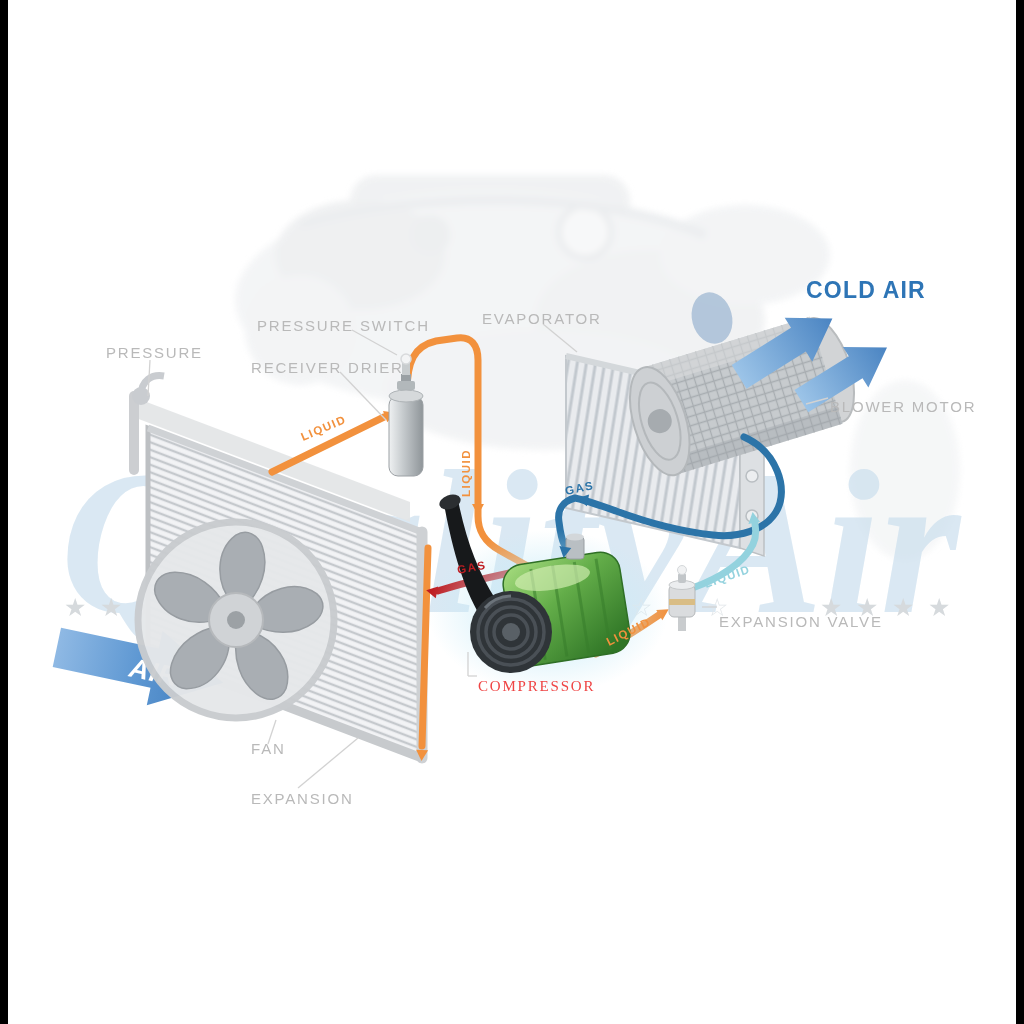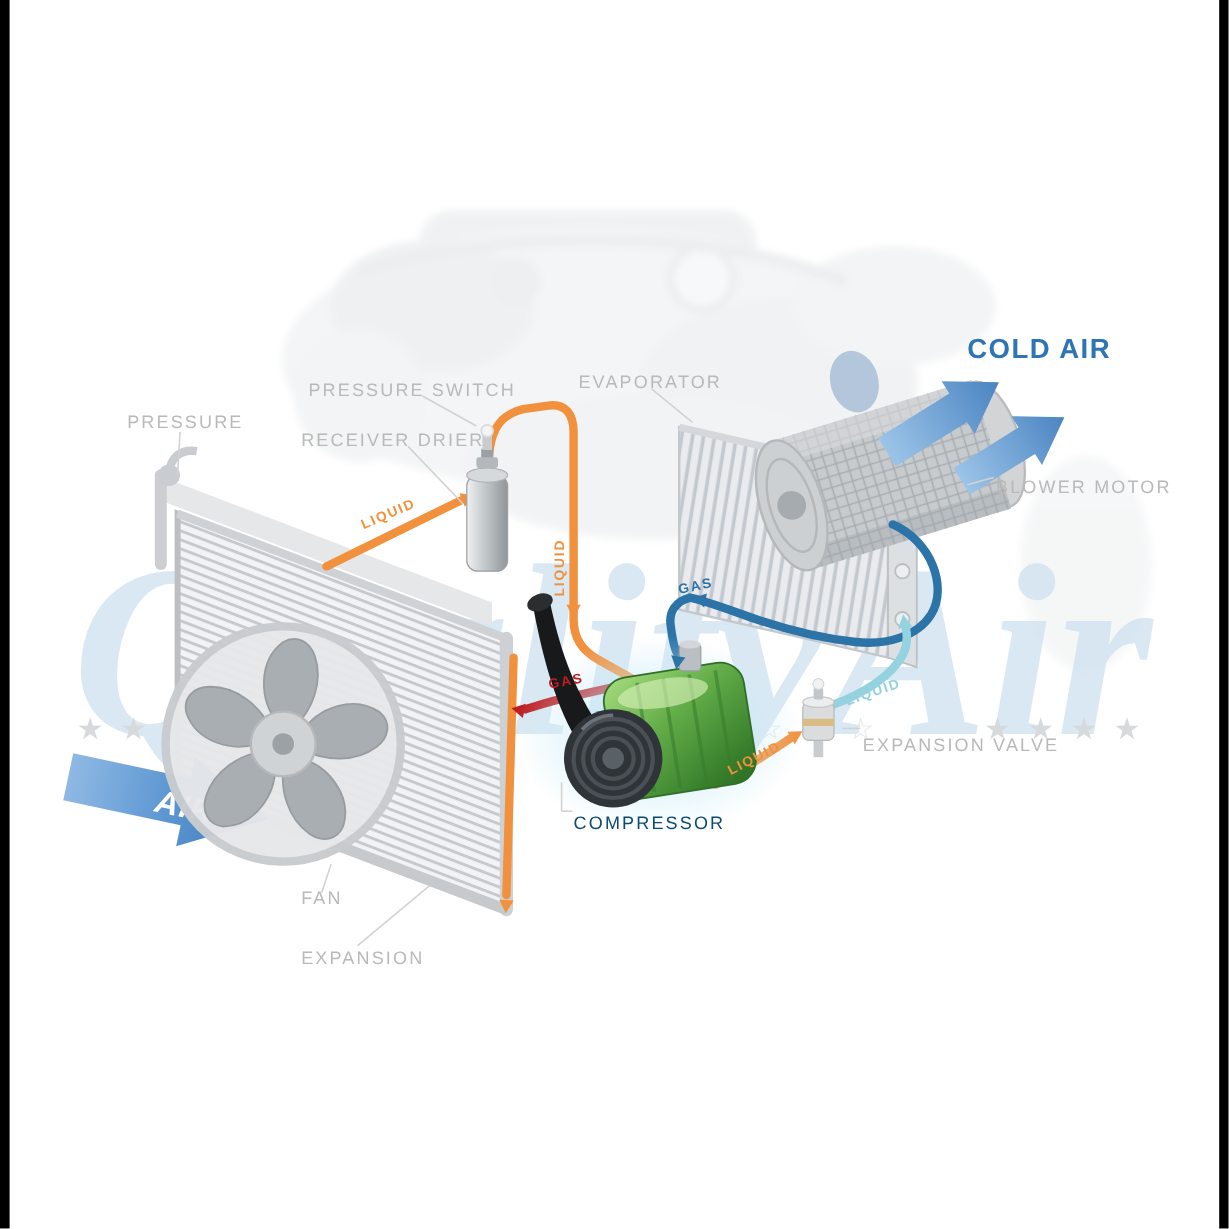--- a/index.html
+++ b/index.html
@@ -2,21 +2,21 @@
 <html><head>
 <meta charset="utf-8">
 <style>
   html,body{margin:0;padding:0;background:#fff;}
   .stage{position:relative;width:1024px;height:1024px;background:#ffffff;overflow:hidden;
          font-family:"Liberation Sans",sans-serif;}
   .edge{position:absolute;top:0;height:100%;width:8px;background:#000;z-index:60;}
   .edge.left{left:0}.edge.right{right:0}
   svg.scene{position:absolute;left:0;top:0;z-index:1;}
   .lbl{position:absolute;color:#b9b9b9;font-size:15px;letter-spacing:1.8px;white-space:nowrap;z-index:10;}
-  .lbl.dark{color:#0c4a6e;}
+  .lbl.dark{color:#ef4444;font-family:Liberation Serif, serif;}
   .cold-air{position:absolute;left:806px;top:277px;font-weight:bold;font-size:23px;
             letter-spacing:1.2px;z-index:10;white-space:nowrap;}
   .legend{position:absolute;left:701px;top:649px;z-index:10;}
   .legend-row{display:flex;align-items:center;margin-bottom:9px;}
   .swatch{width:17px;height:17px;margin-right:11px;flex:0 0 auto;}
   .legend-label{font-size:14.5px;color:#333;letter-spacing:.2px;white-space:nowrap;}
   .pipe-label{font-weight:bold;font-size:11.5px;letter-spacing:1.5px;}
   .air-text{font-weight:bold;font-style:italic;font-size:27px;letter-spacing:1px;fill:#ffffff;}
   .wmark{font-family:"Liberation Serif",serif;font-style:italic;font-weight:bold;}
 </style>

